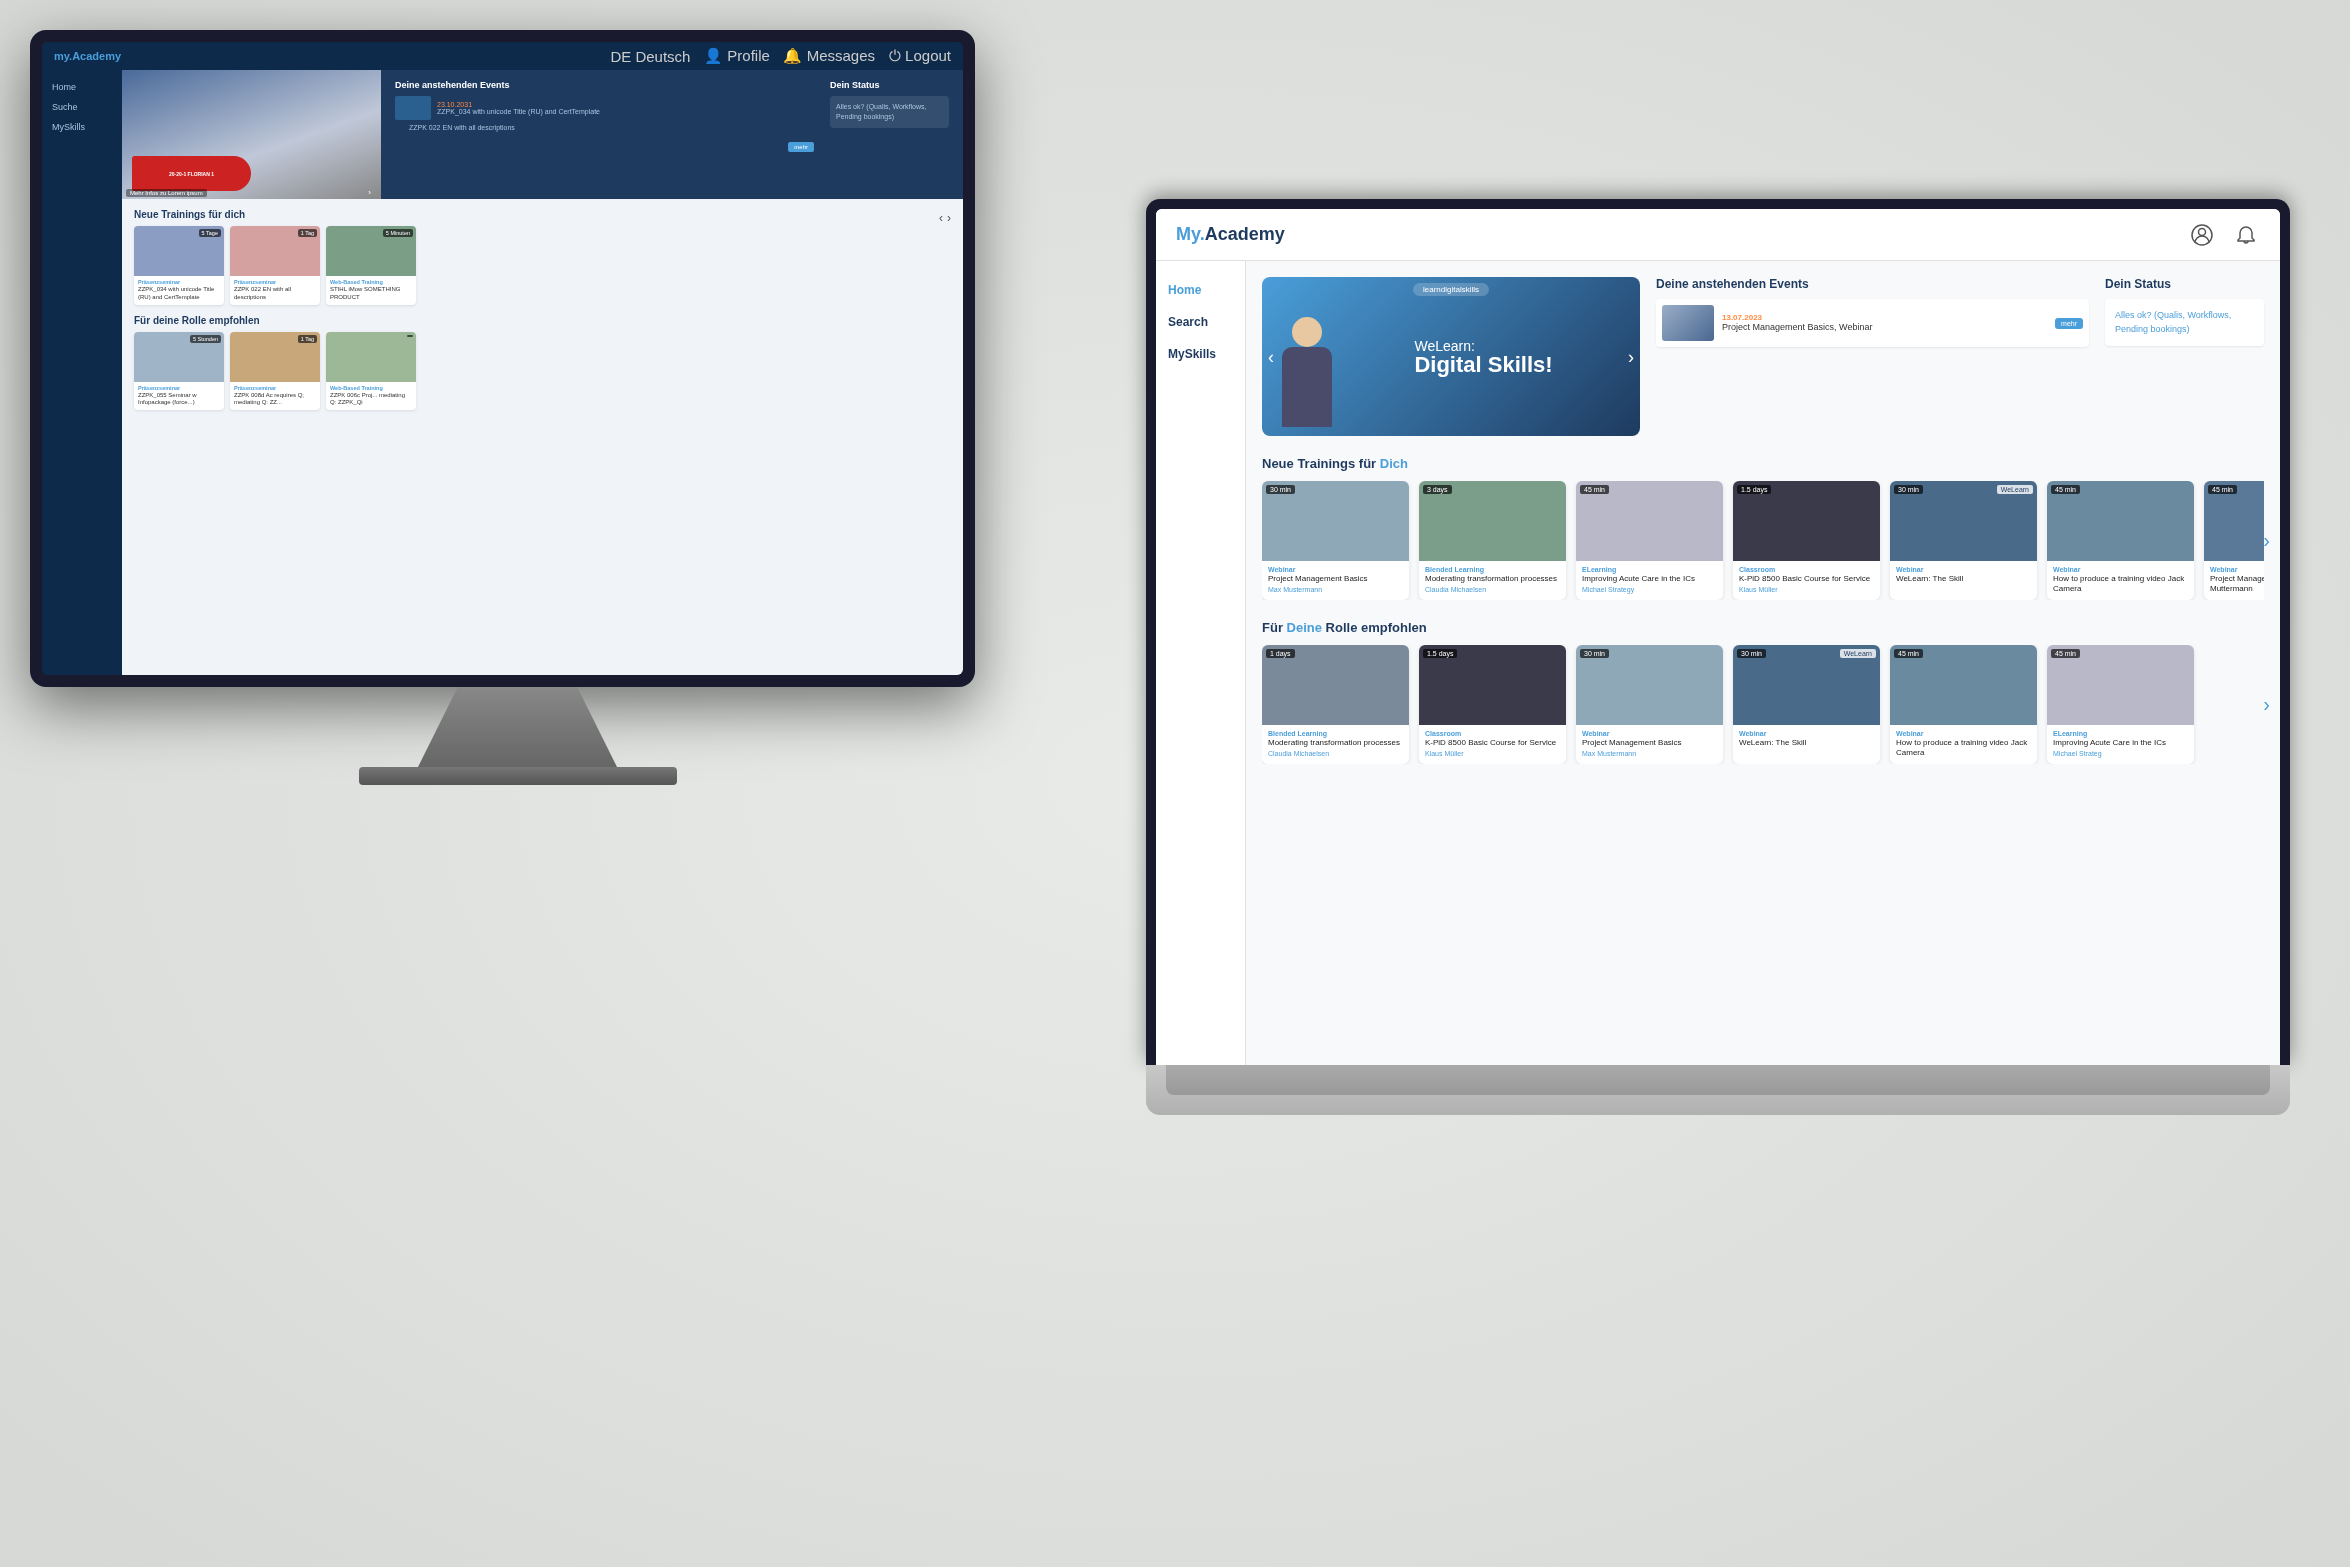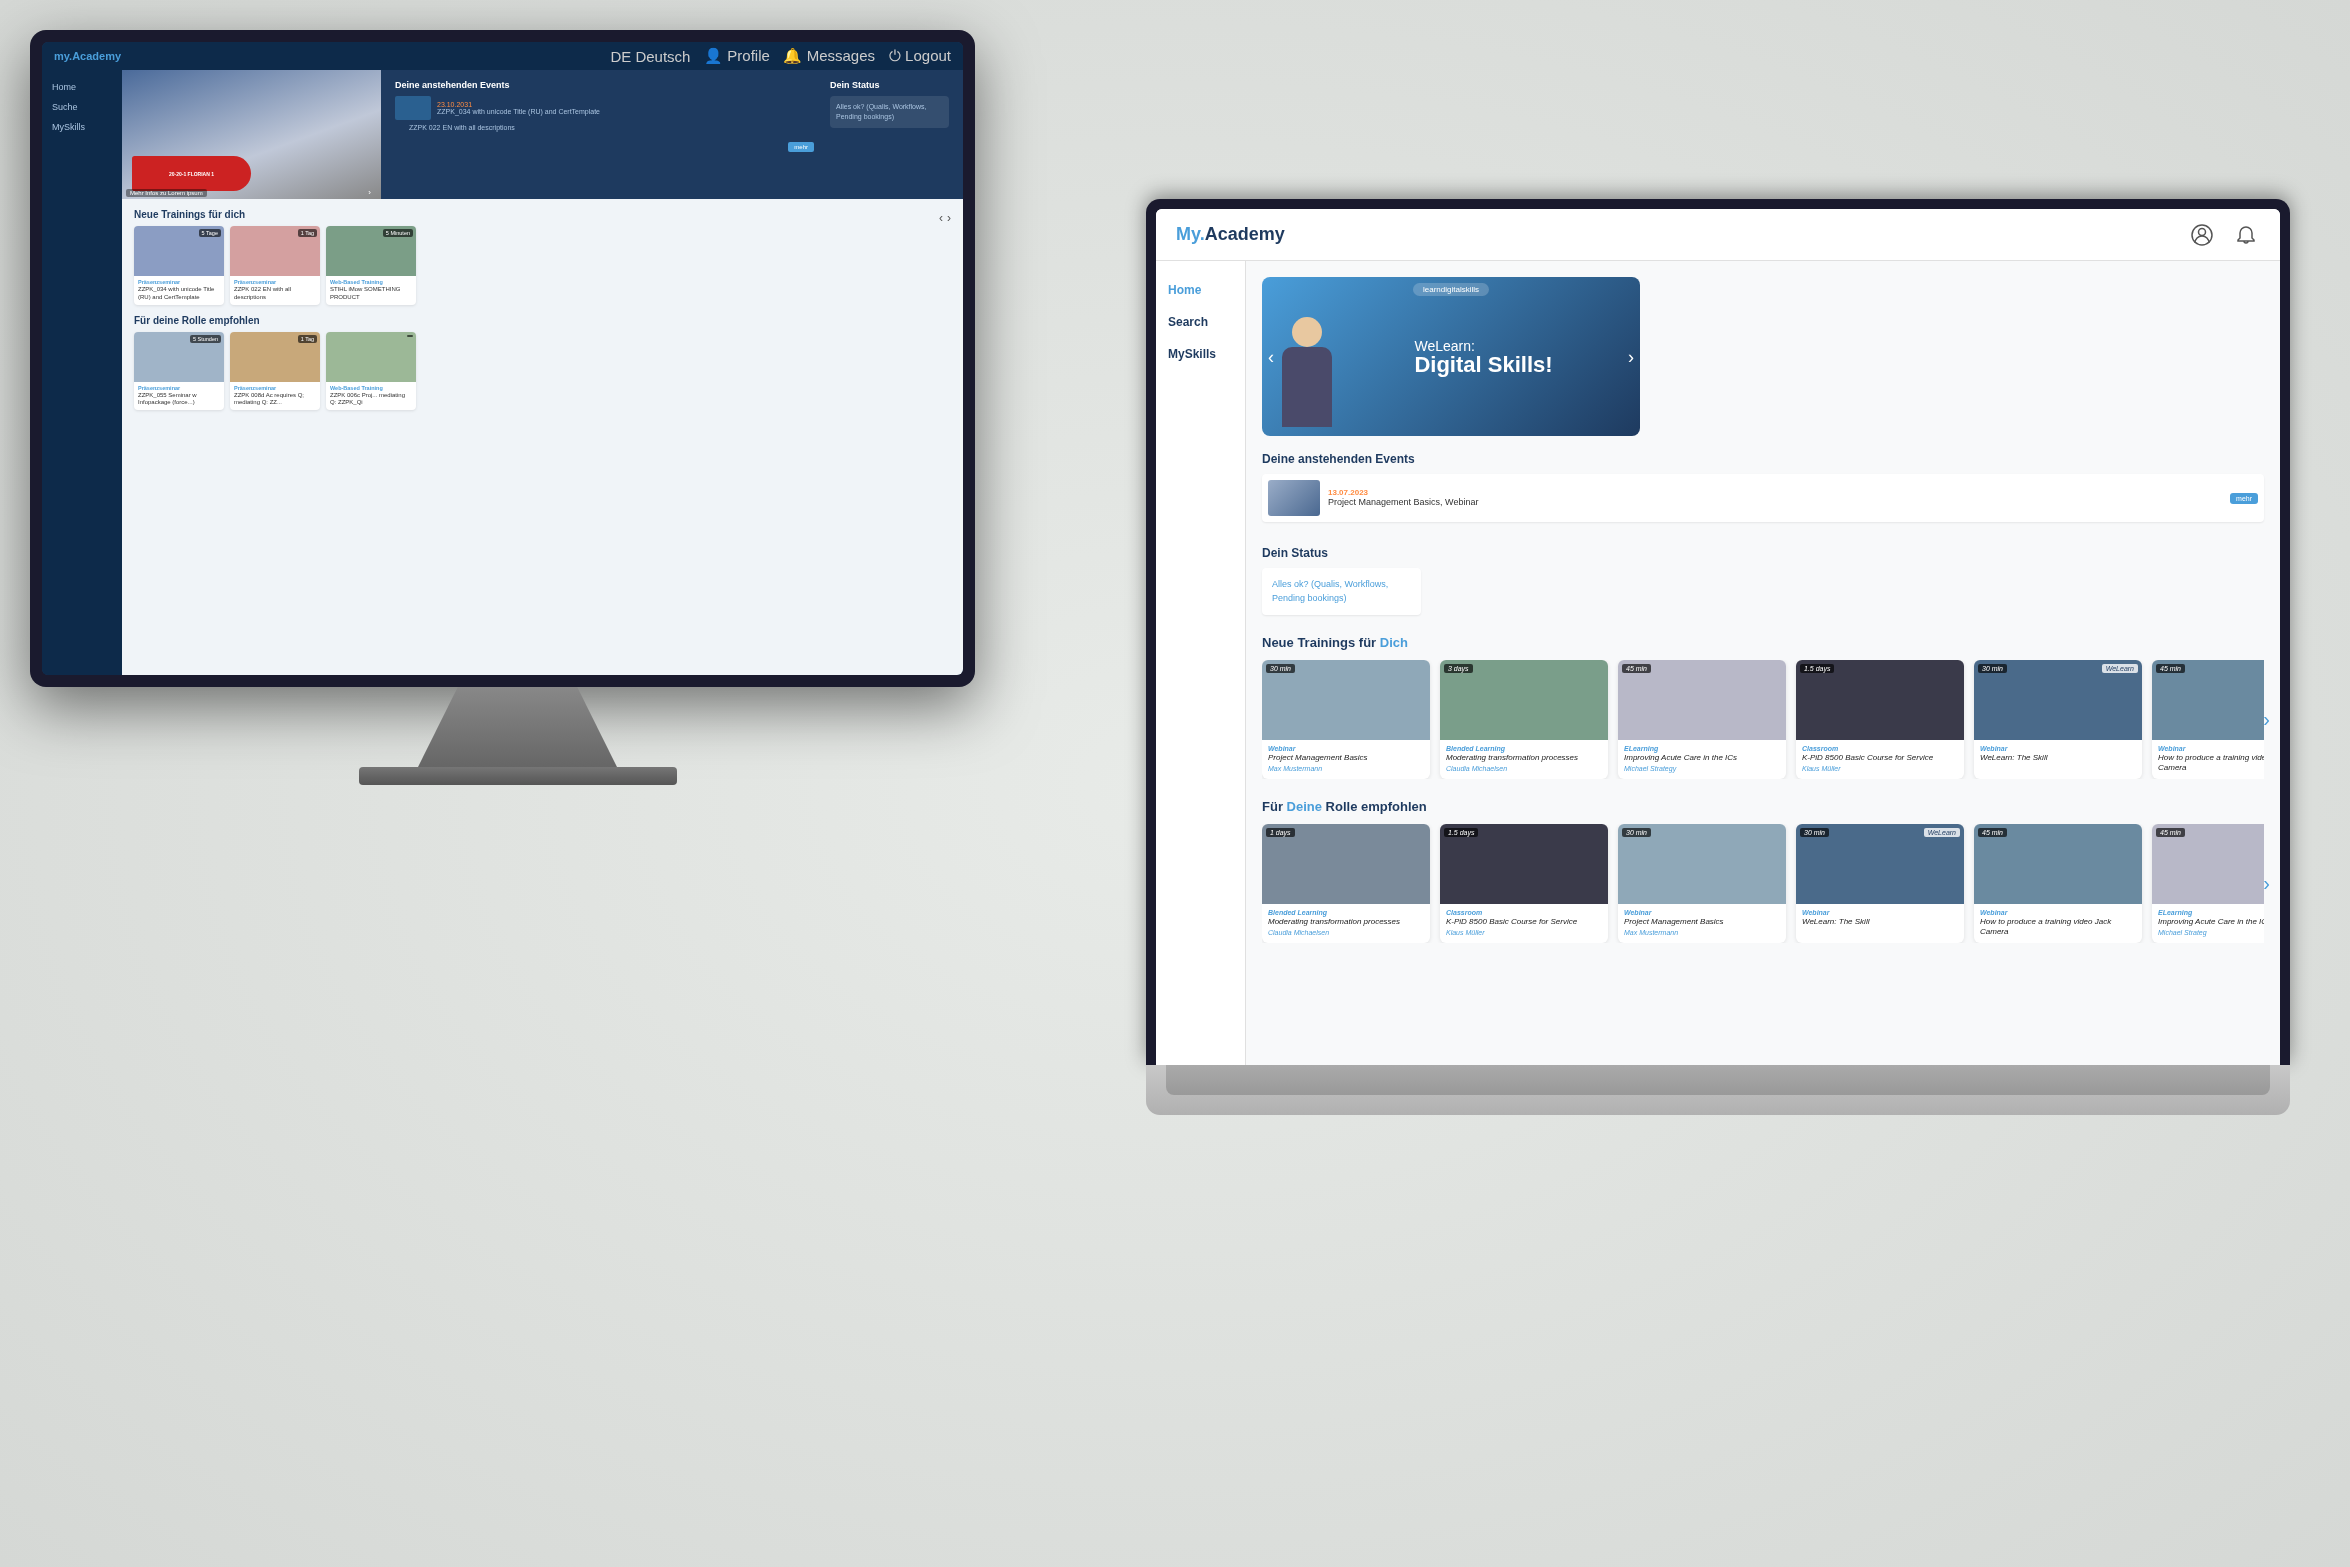--- a/index.html
+++ b/index.html
@@ -378,21 +378,20 @@
       overflow-y: auto;
       padding: 16px;
       background: #f8f9fa;
     }
 
     
     .laptop-hero {
       display: flex;
       gap: 16px;
       margin-bottom: 20px;
-      flex-direction: column;
     }
 
     .laptop-hero-banner {
       width: 378px;
       height: 159px;
       background: linear-gradient(135deg, #4a9eda 0%, #1e3a5f 100%);
       border-radius: 8px;
       display: flex;
       align-items: center;
       justify-content: center;
@@ -504,27 +503,26 @@
       margin-bottom: 20px;
     }
 
     .laptop-cards-row {
       display: flex;
       gap: 10px;
       overflow: hidden;
     }
 
     .laptop-card {
-      width: 168px;
+      width: 147px;
       background: white;
       border-radius: 6px;
       overflow: hidden;
       box-shadow: 0 1px 4px rgba(0,0,0,0.1);
       flex-shrink: 0;
-      font-style: italic;
     }
 
     .laptop-card-img-placeholder {
       width: 100%;
       height: 80px;
       display: flex;
       align-items: center;
       justify-content: center;
       font-size: 28px;
       position: relative;

